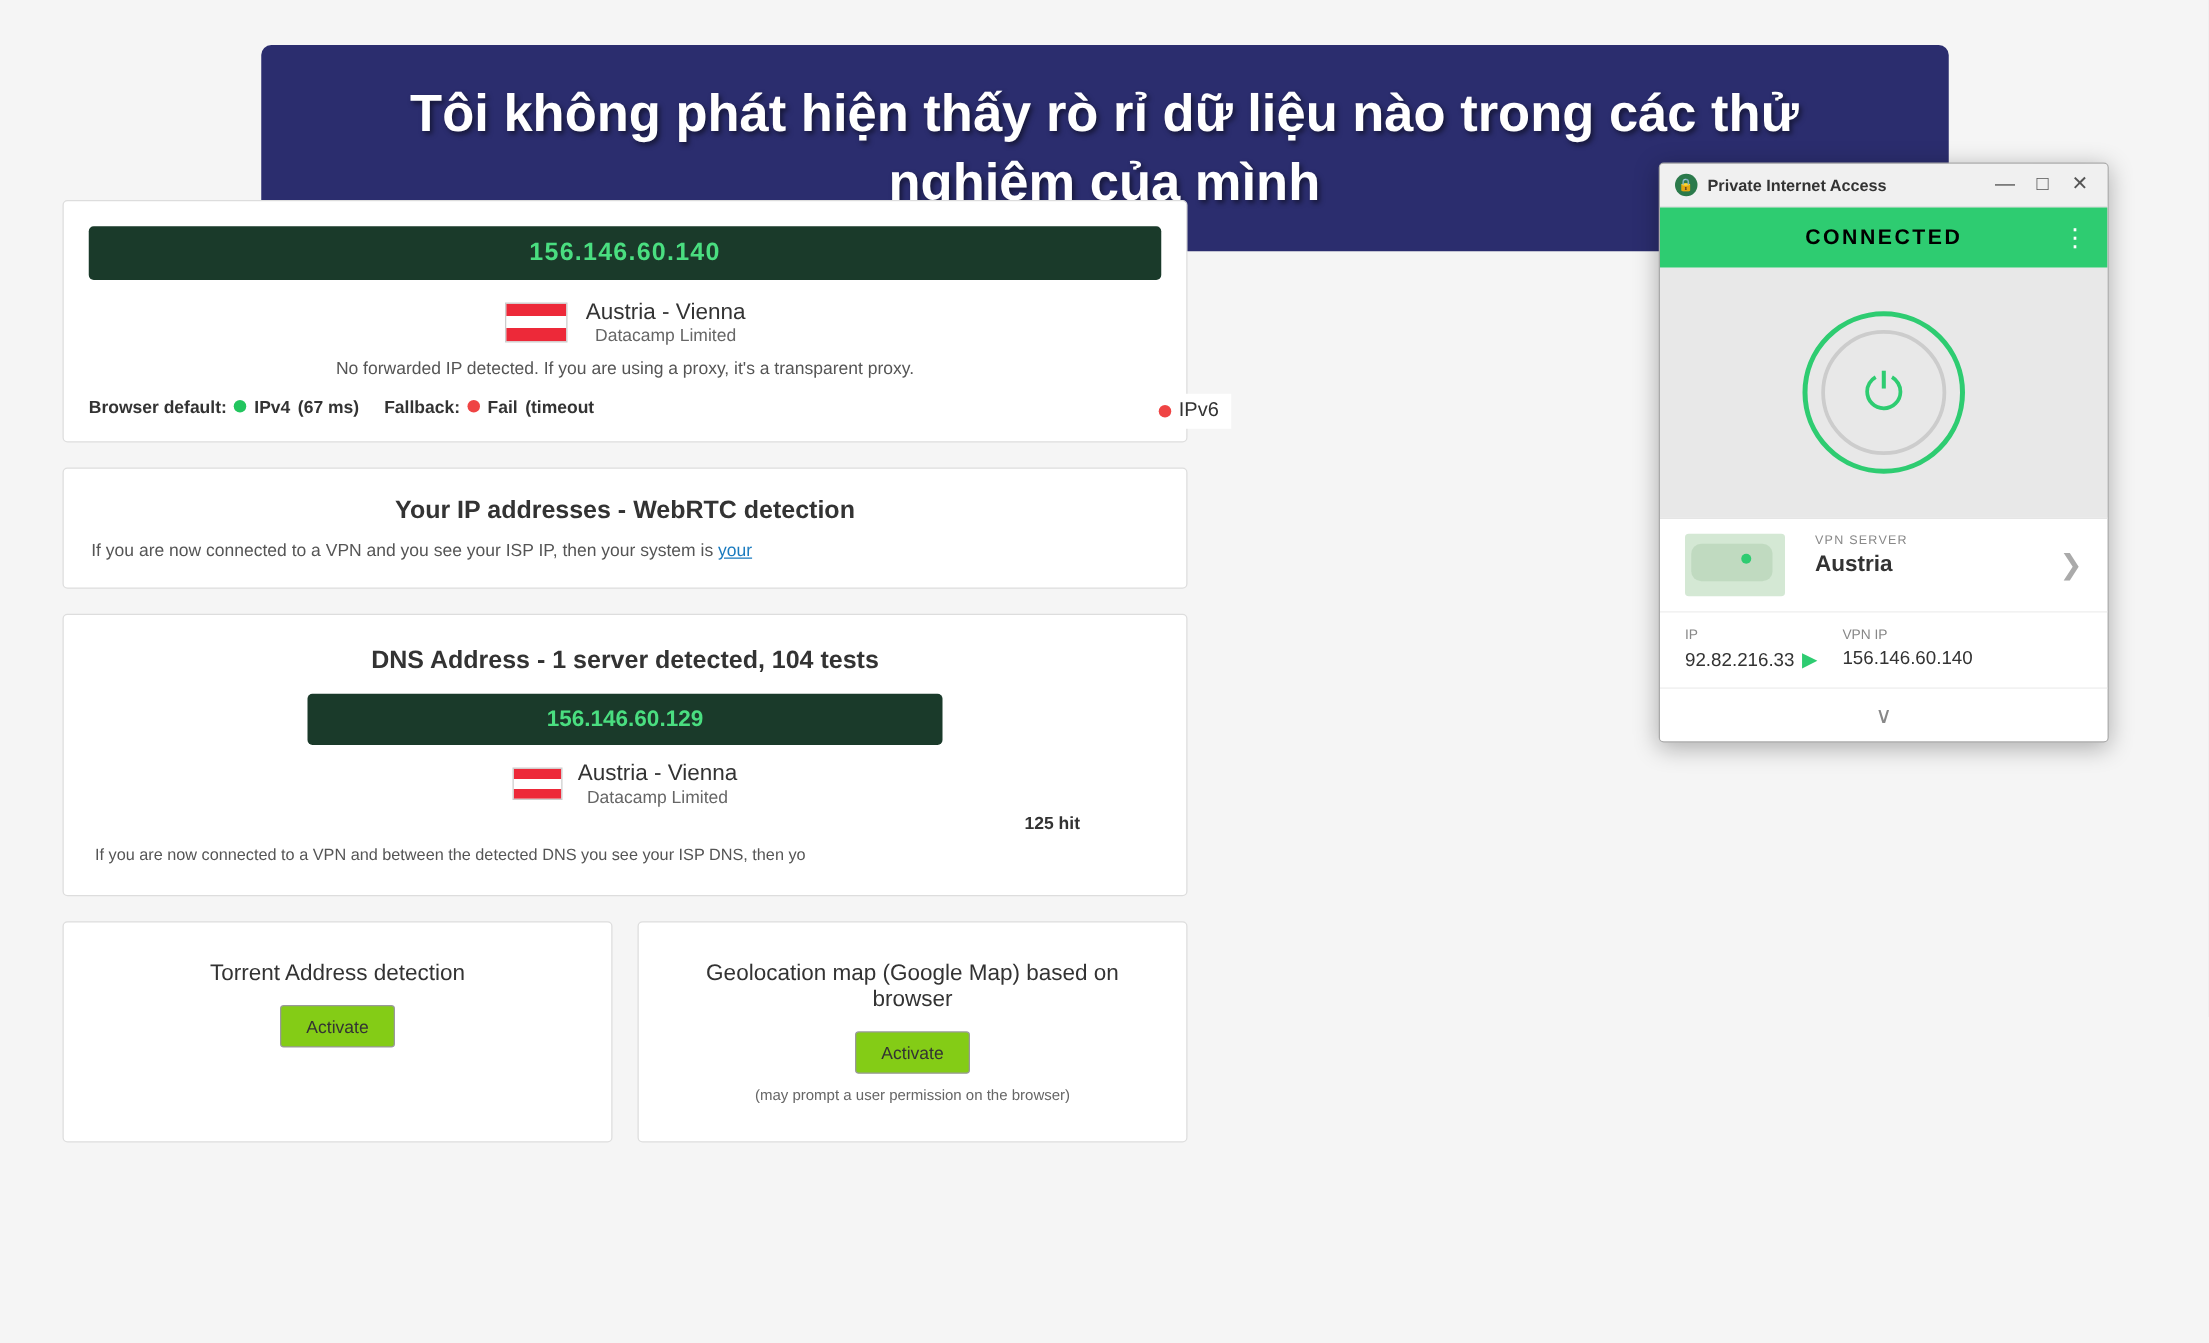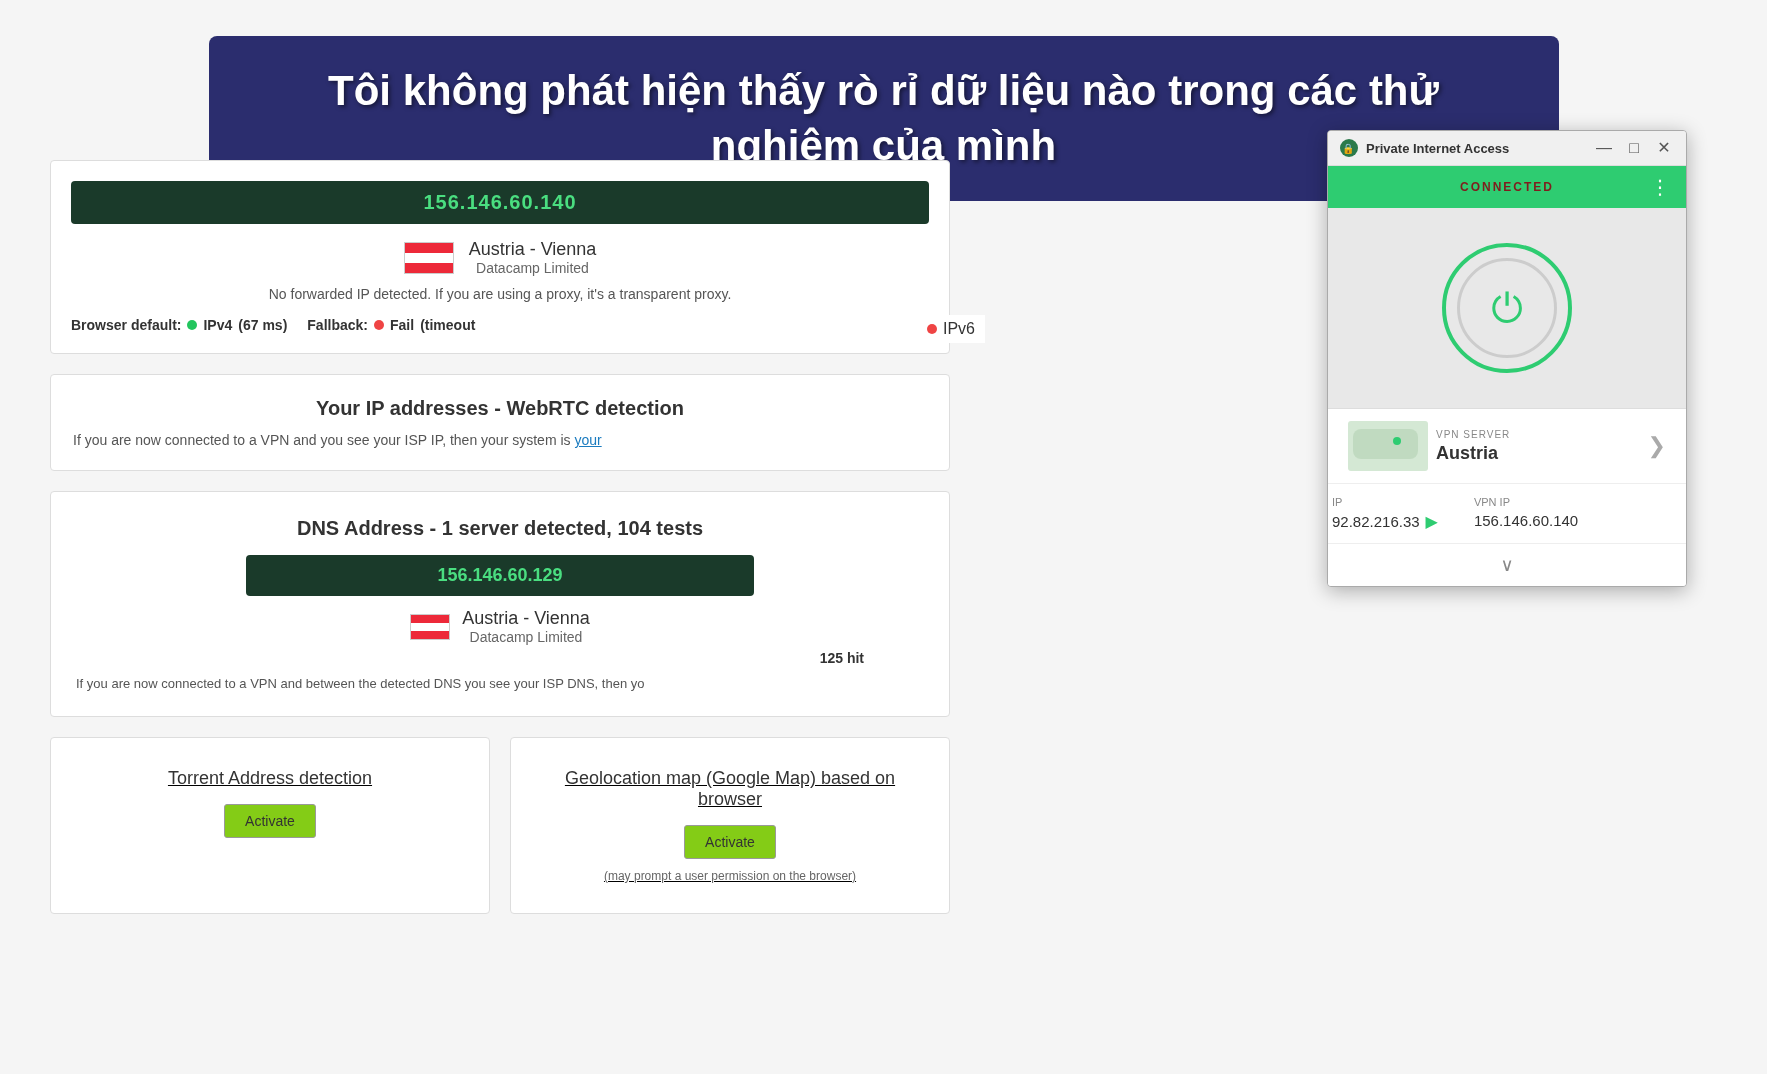--- a/index.html
+++ b/index.html
@@ -220,21 +220,20 @@
     .dns-desc {
       font-size: 13px;
       color: #555;
     }
 
     
     .bottom-cards {
       display: flex;
       gap: 20px;
       margin-bottom: 20px;
-      text-decoration: underline;
     }
 
     .bottom-card {
       flex: 1;
       background: white;
       border: 1px solid #ddd;
       border-radius: 4px;
       padding: 30px 20px;
       text-align: center;
     }
@@ -340,22 +339,22 @@
     .pia-connected-bar {
       background: #2ecc71;
       padding: 14px 20px;
       display: flex;
       align-items: center;
       justify-content: center;
       position: relative;
     }
 
     .pia-connected-text {
-      color: #7f1d1d;
-      font-size: 12px;
+      color: #000000;
+      font-size: 17px;
       font-weight: bold;
       letter-spacing: 2px;
     }
 
     .pia-more-btn {
       position: absolute;
       right: 16px;
       color: white;
       font-size: 20px;
       cursor: pointer;
@@ -404,22 +403,21 @@
       padding: 12px 20px;
       background: white;
       border-top: 1px solid #ddd;
       display: flex;
       align-items: center;
       justify-content: space-between;
     }
 
     .pia-server-left {
       display: flex;
-      align-items: center;
-      gap: 8px;
+      gap: 24px;
     }
 
     .pia-map-thumb {
       width: 80px;
       height: 50px;
       background: #d4e8d4;
       border-radius: 3px;
       position: relative;
       overflow: hidden;
     }
@@ -462,25 +460,25 @@
       font-weight: 600;
     }
 
     .pia-chevron {
       font-size: 22px;
       color: #aaa;
     }
 
     
     .pia-ip-row {
-      padding: 12px 4px;
+      padding: 12px 20px;
       background: white;
       border-top: 1px solid #eee;
       display: flex;
-      gap: 36px;
+      gap: 20px;
     }
 
     .pia-ip-col {
     }
 
     .pia-ip-label {
       font-size: 11px;
       color: #888;
       margin-bottom: 4px;
     }

